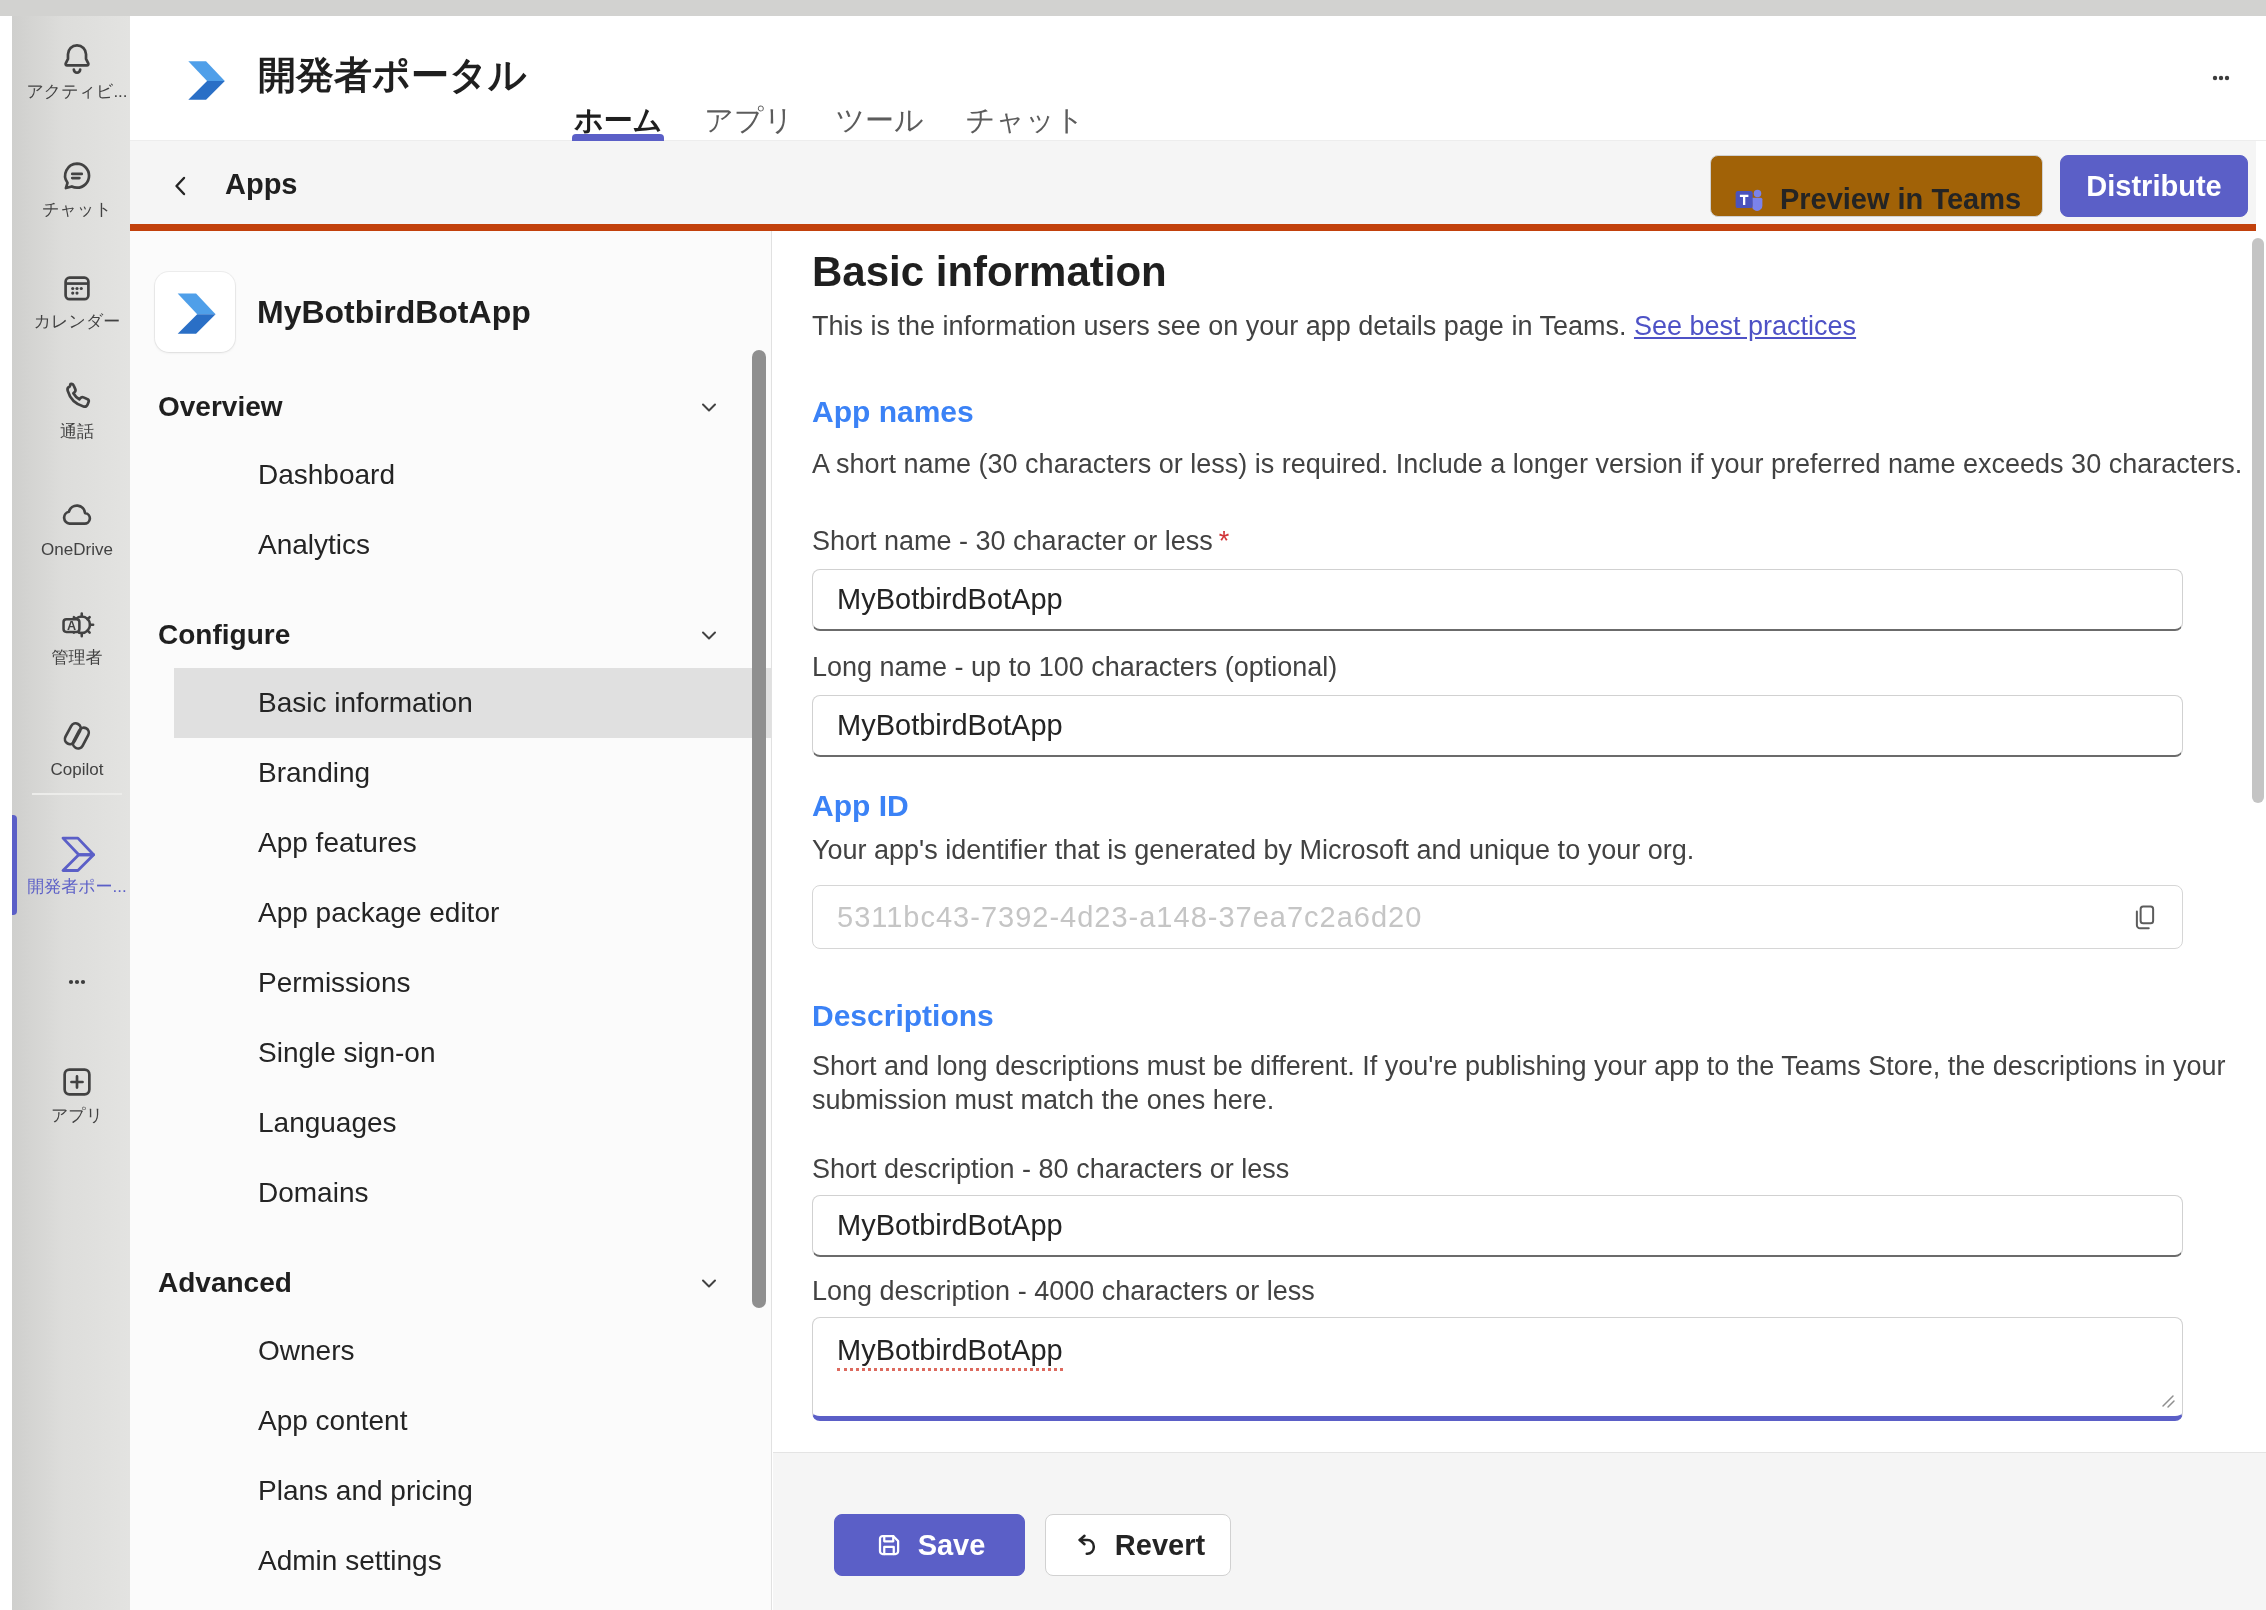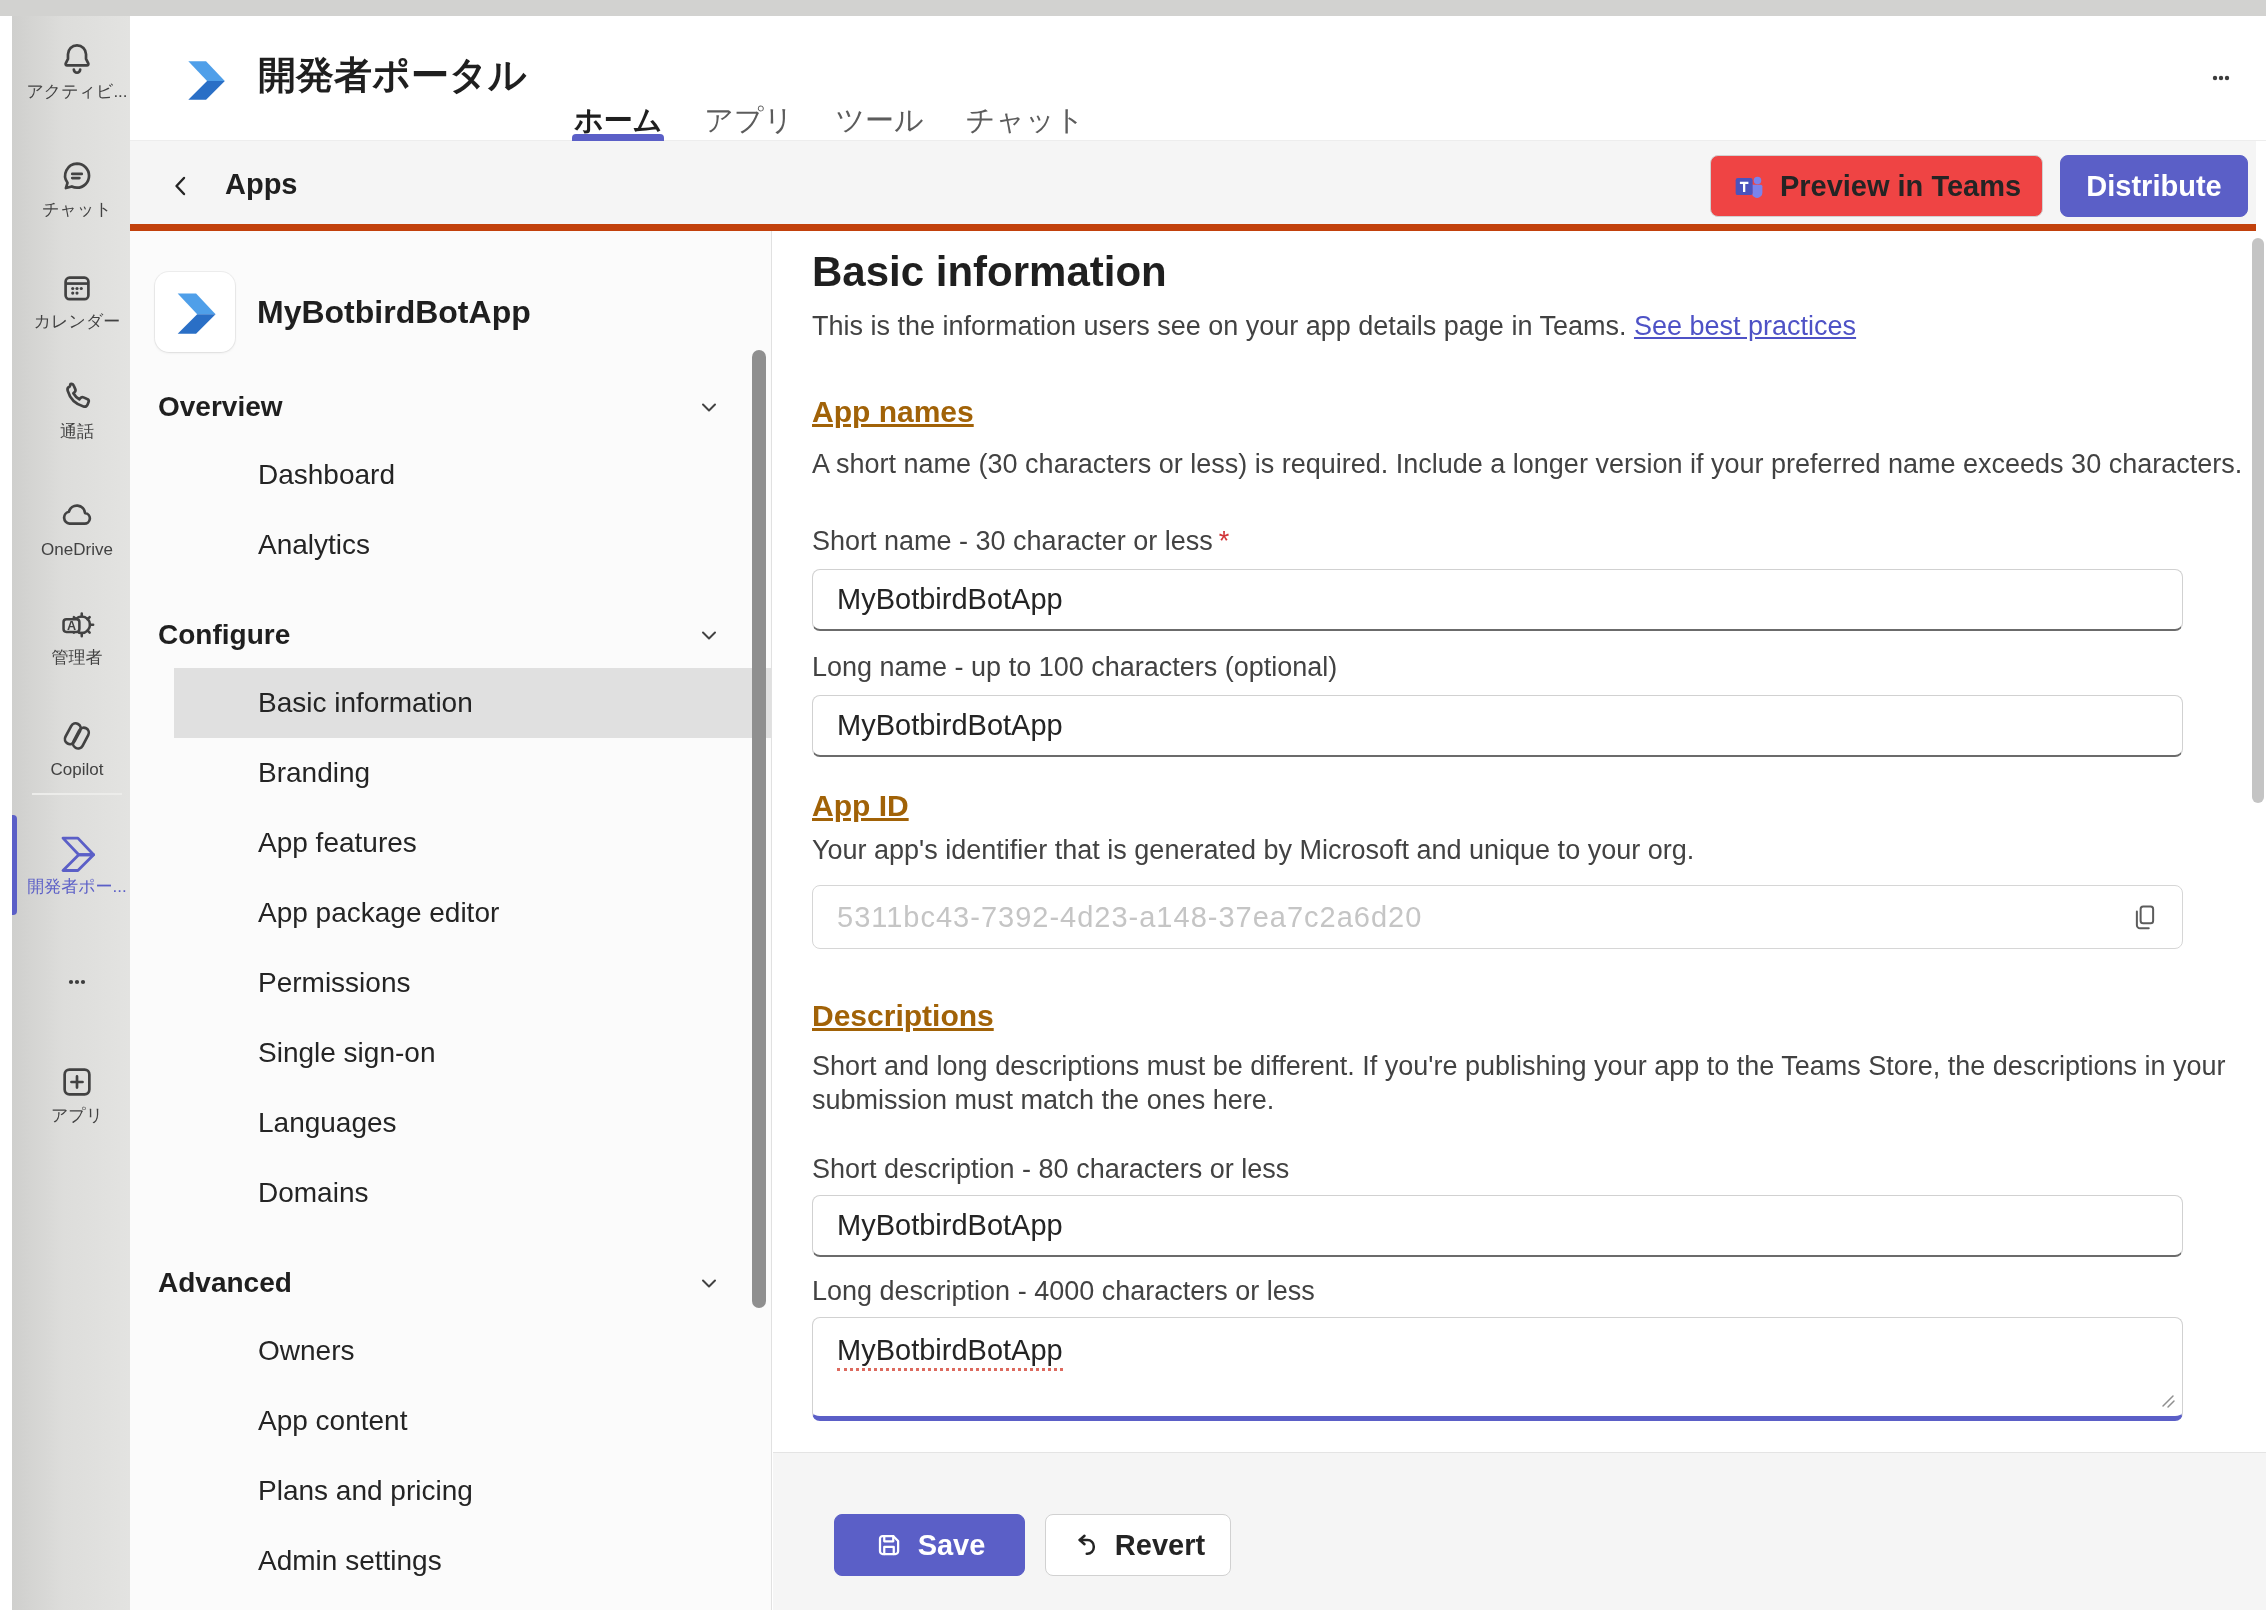--- a/index.html
+++ b/index.html
@@ -28,39 +28,39 @@
   .tab{position:relative;height:125px;display:flex;align-items:flex-end;font-size:29px;color:#5c5c5c;padding:0 2px;cursor:pointer;}
   .tab.active{color:#1f1f1f;font-weight:700;}
   .tab-underline{position:absolute;left:0;right:0;bottom:0;height:7px;background:#5b5fc7;border-radius:4px 4px 0 0;}
   .header-more{position:absolute;right:28px;top:50px;cursor:pointer;}
 
   
   .crumb-row{position:absolute;left:130px;top:141px;right:10px;height:90px;background:#f5f5f5;border-bottom:7px solid #c2410c;box-sizing:border-box;}
   .back-btn{position:absolute;left:36px;top:30px;cursor:pointer;}
   .crumb-label{position:absolute;left:95px;top:27px;font-size:29px;font-weight:700;color:#1f1f1f;}
   .btn{display:flex;align-items:center;justify-content:center;gap:14px;border-radius:8px;box-sizing:border-box;cursor:pointer;font-size:29px;}
-  .btn-preview{position:absolute;left:1580px;top:14px;width:333px;height:62px;background:#ef4444;border:1px solid #d1d1d1;font-weight:600;color:#242424;}
+  .btn-preview{position:absolute;left:1580px;top:14px;width:333px;height:62px;background:#a16207;border:1px solid #d1d1d1;font-weight:600;color:#242424;align-items:flex-end;}
   .btn-distribute{position:absolute;left:1930px;top:14px;width:188px;height:62px;background:#5b5fc7;border:1px solid #5b5fc7;color:#fff;font-weight:700;}
 
   
   .sidebar{position:absolute;left:130px;top:231px;width:642px;bottom:0;background:#fbfbfb;border-right:1px solid #e1e1e1;box-sizing:border-box;overflow:hidden;}
   .app-head{display:flex;align-items:center;gap:22px;margin:41px 0 0 25px;height:80px;}
   .app-avatar{width:80px;height:80px;background:#fff;border-radius:14px;box-shadow:0 0 0 1px rgba(0,0,0,.05),0 1px 3px rgba(0,0,0,.08);display:flex;align-items:center;justify-content:center;}
   .app-title{font-size:32px;font-weight:700;color:#1f1f1f;}
   .nav-header{margin-top:22px;height:66px;display:flex;align-items:center;justify-content:space-between;padding:0 48px 0 28px;font-size:28px;font-weight:700;color:#1f1f1f;cursor:pointer;}
   .nav-item{height:70px;display:flex;align-items:center;padding-left:84px;font-size:28px;color:#242424;cursor:pointer;margin-left:44px;}
   .nav-item.selected{background:#e0e0e0;}
   .side-scroll{position:absolute;right:5px;top:119px;width:14px;height:958px;background:#8f8f8f;border-radius:7px;}
 
   
   .main{position:absolute;left:773px;top:231px;right:0;height:1221px;background:#fff;box-sizing:border-box;padding:0 0 0 39px;overflow:hidden;}
   .h1{margin-top:16px;font-size:42px;line-height:50px;font-weight:700;color:#1f1f1f;}
   .intro{margin-top:12px;font-size:27px;line-height:34px;color:#424242;white-space:nowrap;}
   .link{color:#4e52c6;text-decoration:underline;cursor:pointer;}
-  .h2{font-size:30px;line-height:38px;font-weight:700;color:#a16207;text-decoration:underline;}
+  .h2{font-size:30px;line-height:38px;font-weight:700;color:#3b82f6;}
   .sect-desc{font-size:27px;line-height:34px;color:#424242;}
   .nowrap{white-space:nowrap;}
   .field-label{font-size:27px;line-height:32px;color:#424242;}
   .req{color:#d13438;margin-left:6px;}
   .field-input{display:block;width:1371px;height:62px;border:1px solid #d1d1d1;border-bottom:2px solid #6b6b6b;border-radius:8px;
     font-size:29px;padding:0 24px;color:#242424;background:#fff;box-sizing:border-box;font-family:inherit;outline:none;}
   .id-box{width:1371px;height:64px;border:1px solid #d6d6d6;border-radius:8px;box-sizing:border-box;display:flex;align-items:center;justify-content:space-between;padding:0 18px 0 24px;background:#fff;}
   .id-text{font-size:29px;color:#c5c5c5;letter-spacing:1px;}
   .copy-btn{cursor:pointer;padding:4px;}
   .textarea-box{position:relative;width:1371px;height:104px;border:1px solid #d1d1d1;border-bottom:5px solid #5b5fc7;border-radius:8px;box-sizing:border-box;padding:16px 24px;font-size:29px;color:#242424;background:#fff;cursor:text;}

